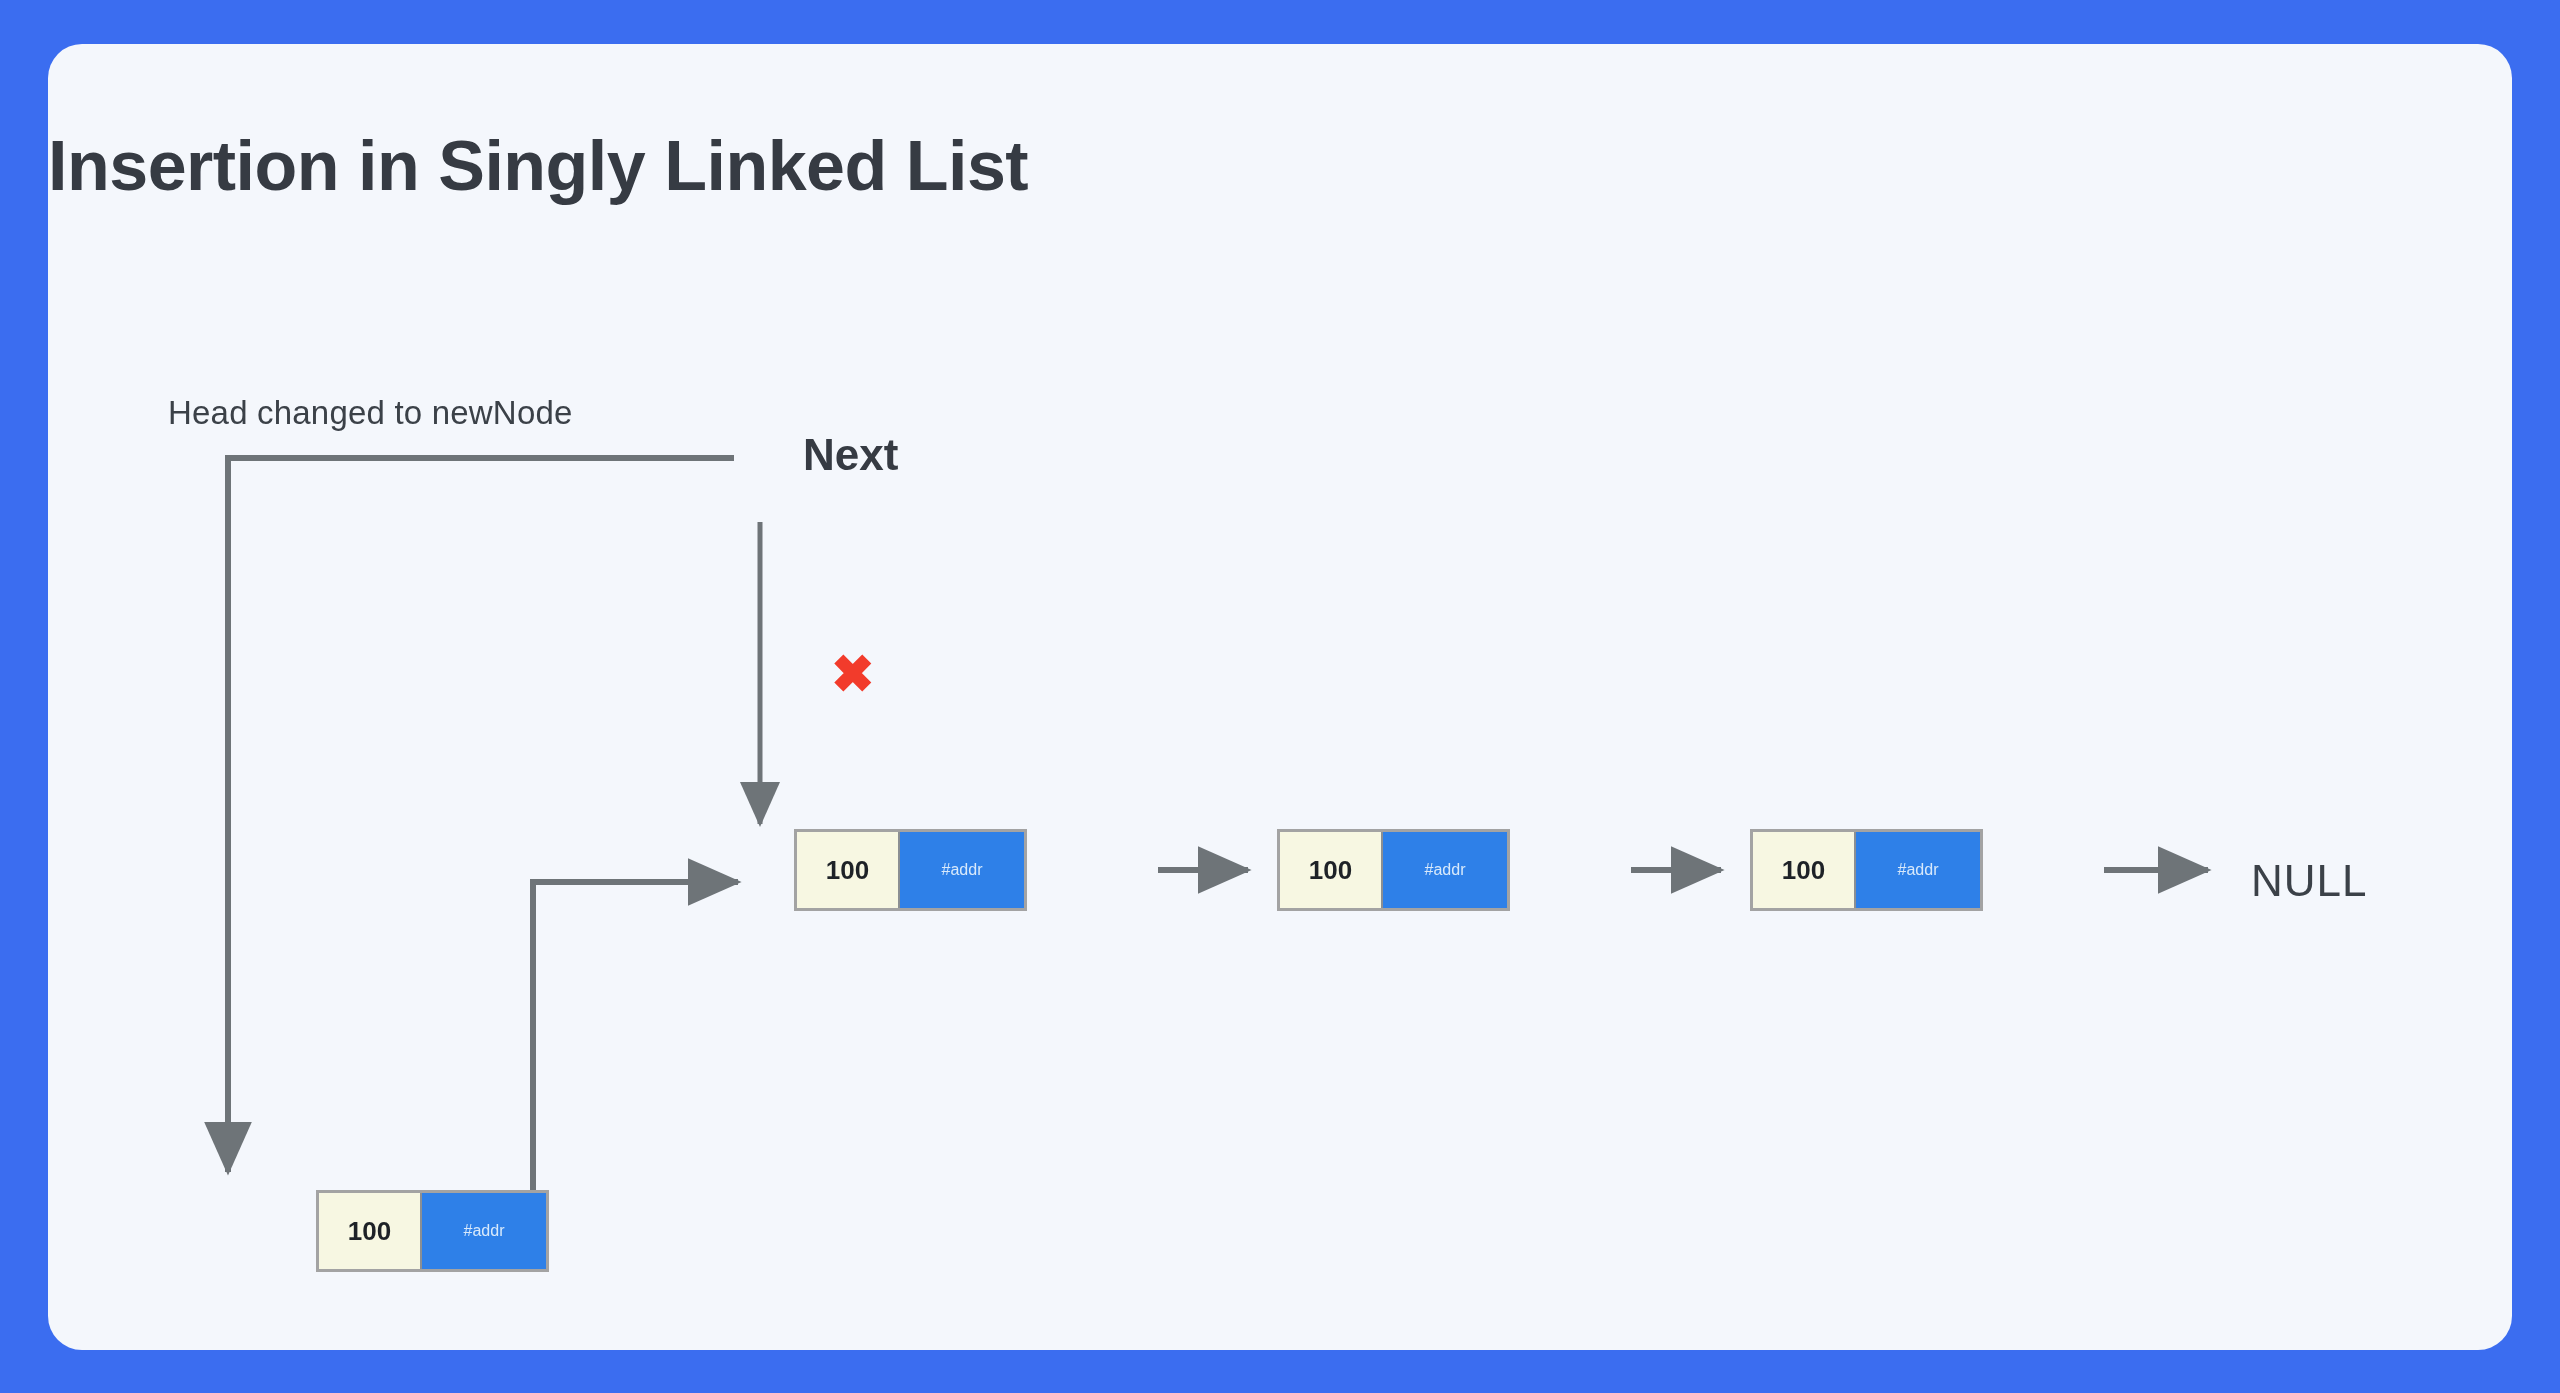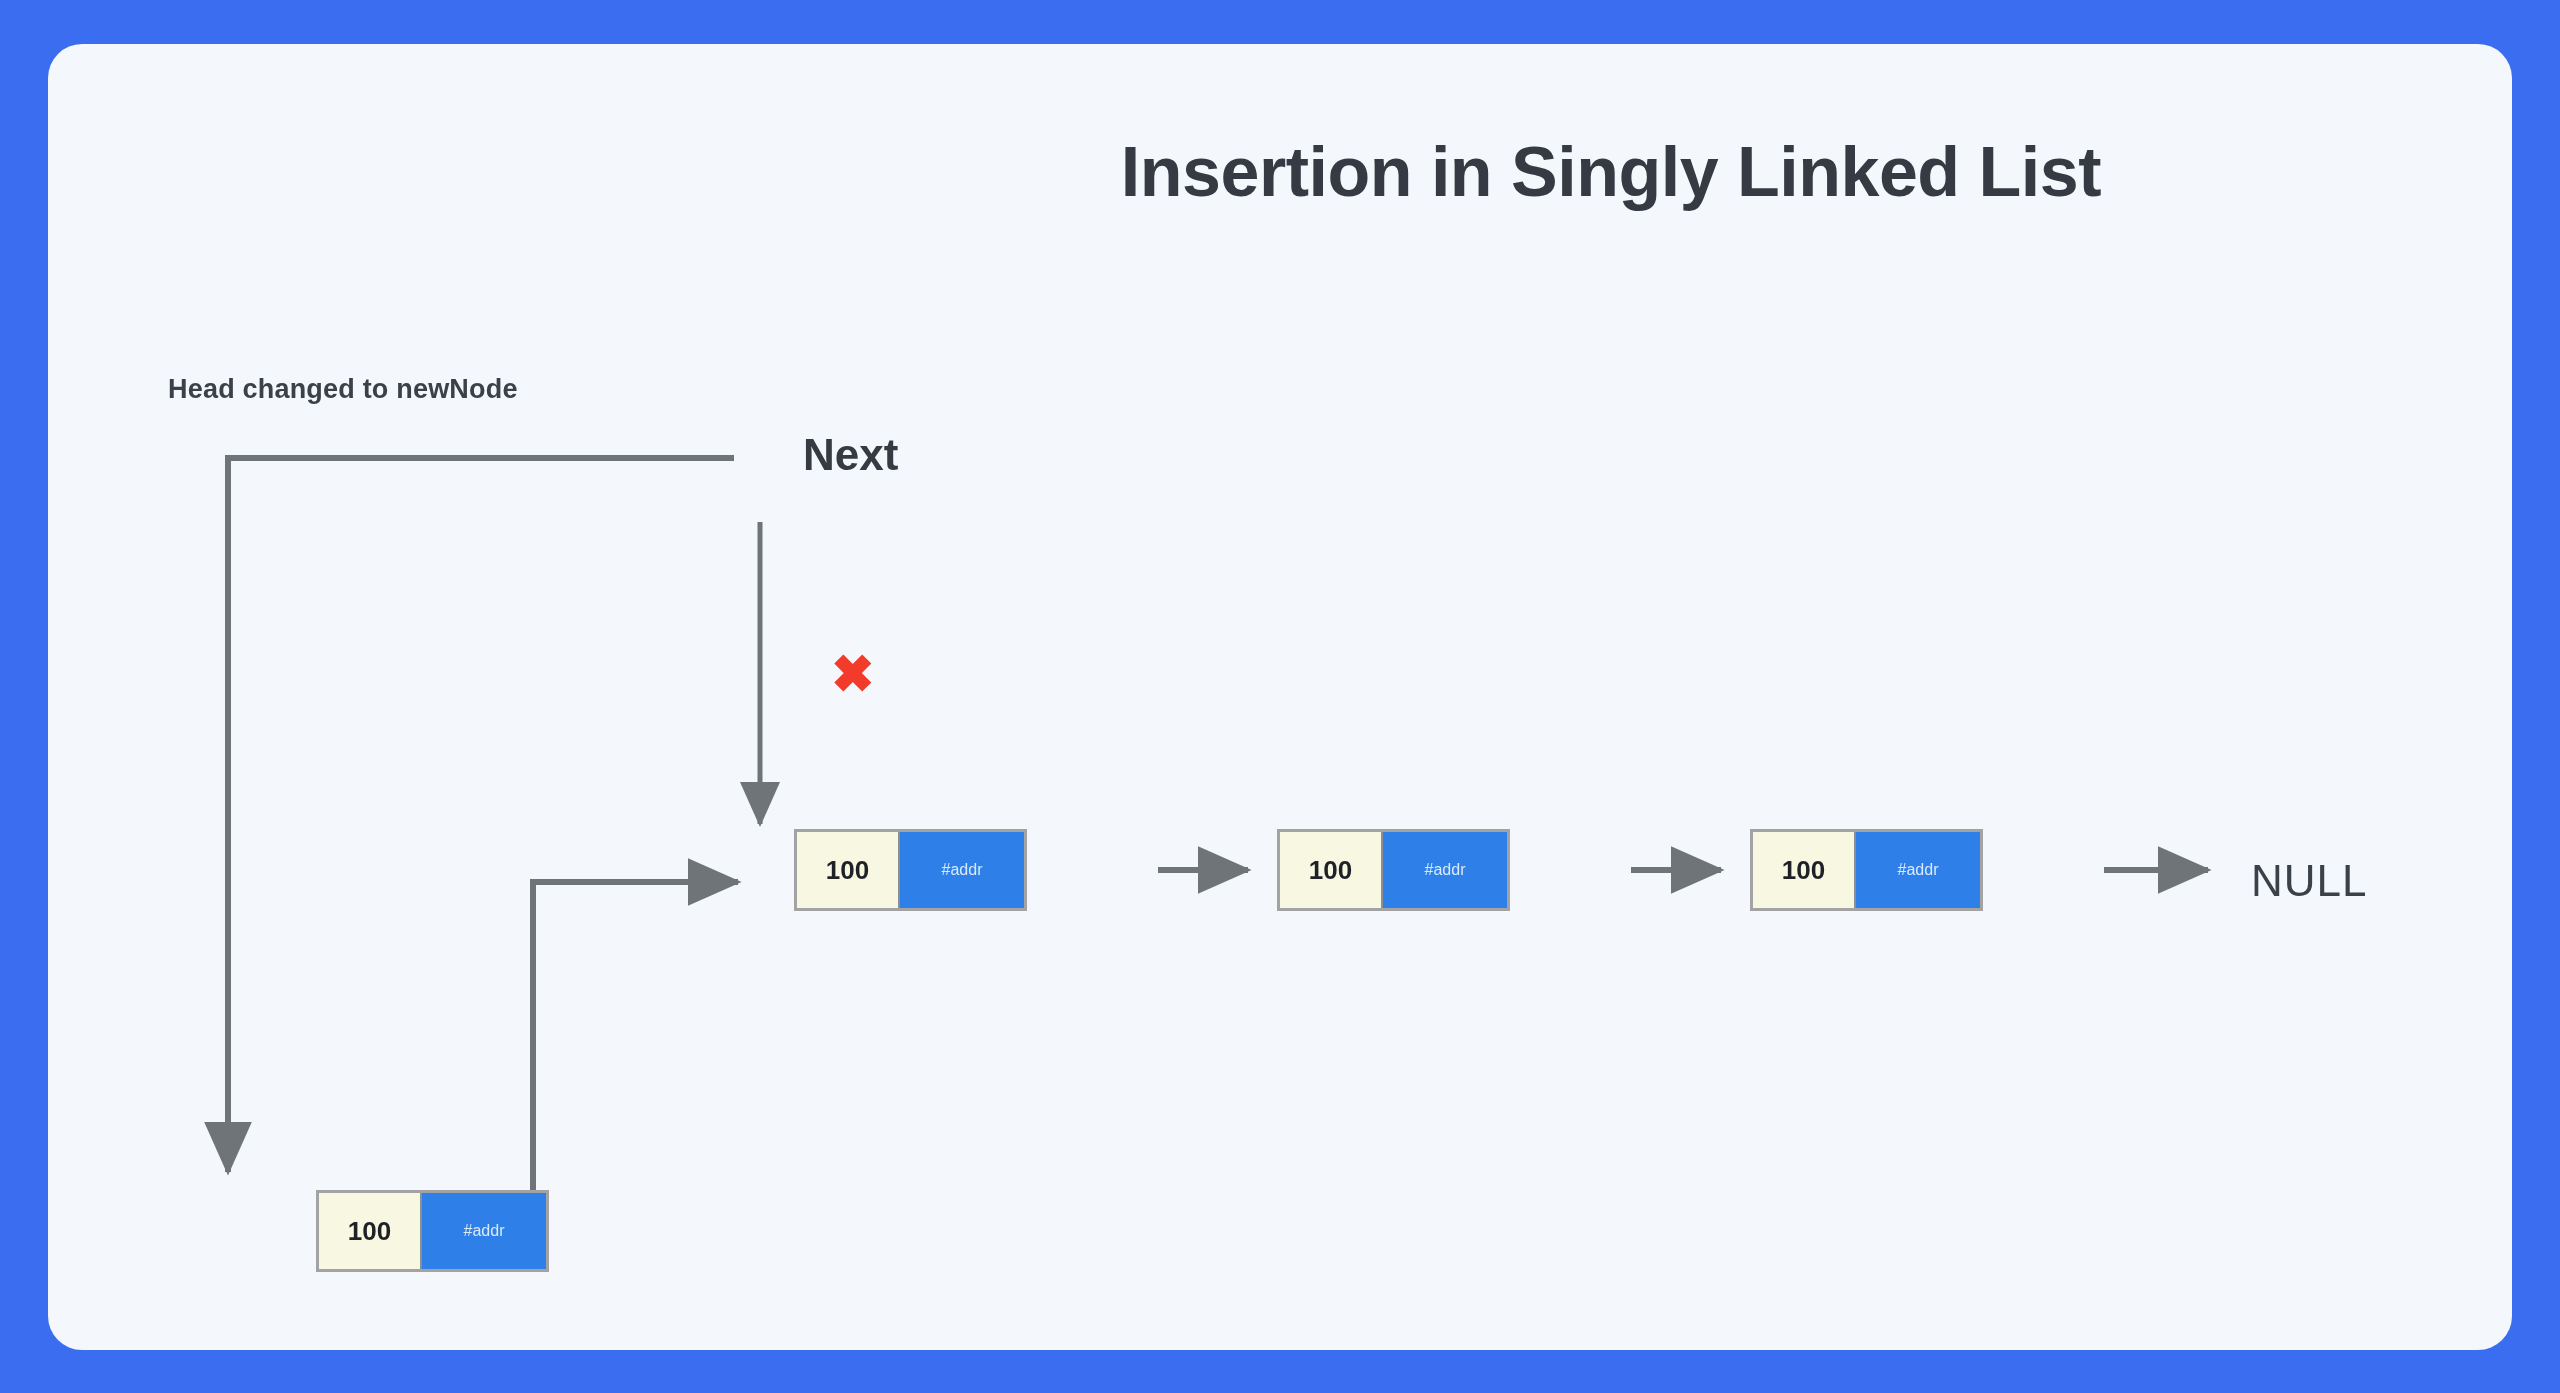--- a/index.html
+++ b/index.html
@@ -25,36 +25,37 @@
     left: 48px;
     top: 44px;
     width: 2464px;
     height: 1306px;
     background: #F4F7FC;
     border-radius: 34px;
   }
   #title {
     position: absolute;
     left: 0;
-    top: 88px;
+    top: 82px;
     width: 2053px;
-    text-align: right;
+    text-align: left;
     font-size: 70px;
     font-weight: 700;
     color: #363B43;
     letter-spacing: -0.5px;
   }
   .note {
     position: absolute;
-    font-size: 27px;
-    font-weight: 700;
+    font-size: 33px;
+    font-weight: 400;
     color: #3B4148;
     line-height: 1.36;
     letter-spacing: 0.2px;
     white-space: pre-line;
+    margin-top: 20px;
   }
   #note-head-changed { left: 120px; top: 327px; }
   #note-head-pointed { left: 920px; top: 545px; }
   #note-next-pointer { left: 585px; top: 958px; }
   #head-label {
     position: absolute;
     left: 755px;
     top: 386px;
     font-size: 44px;
     font-weight: 700;

